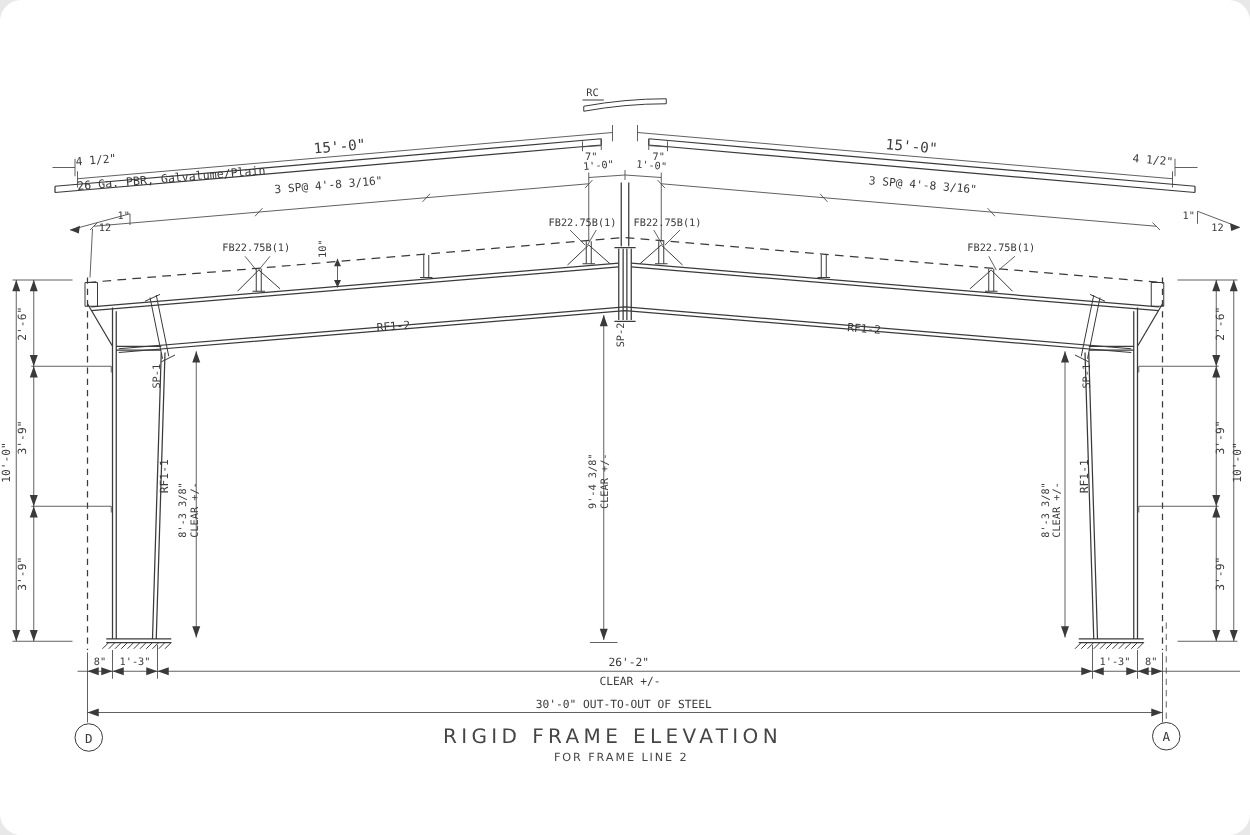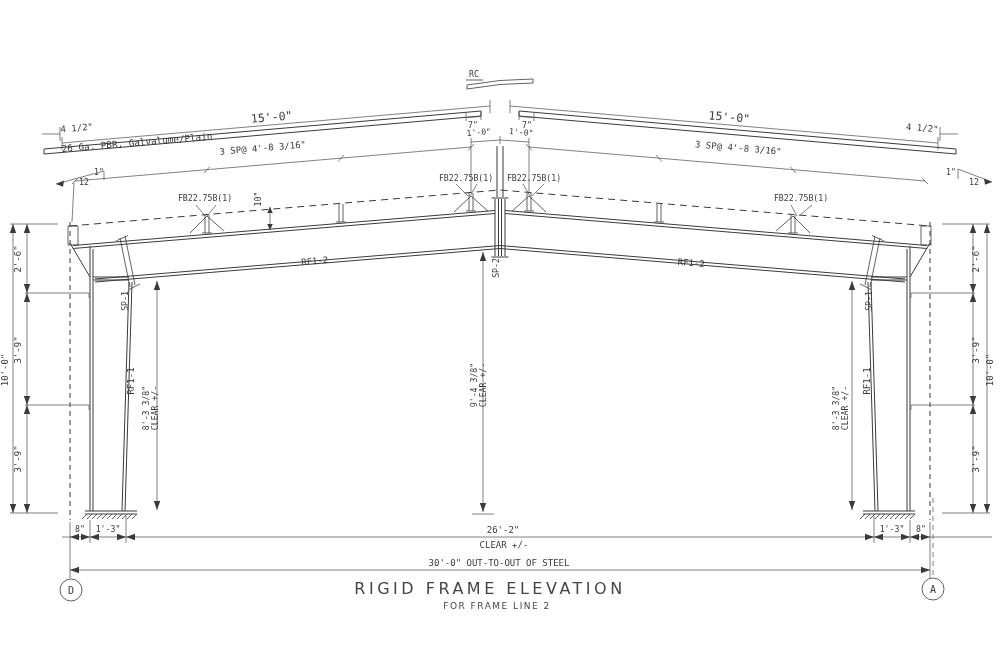--- a/index.html
+++ b/index.html
@@ -1,16 +1,16 @@
 <!DOCTYPE html>
 <html><head>
 <meta charset="utf-8">
 <style>
   html,body{margin:0;padding:0;background:#e8e8e8;}
-  .sheet{width:1000px;height:668px;background:#ffffff;position:relative;overflow:hidden;}
+  .sheet{width:1000px;height:668px;background:#ffffff;position:relative;overflow:hidden;border-radius:17px;}
   svg{display:block;}
   .s{stroke:#3a3a3a;stroke-width:1;fill:none;}
   .s2{stroke:#3a3a3a;stroke-width:.8;fill:none;}
   .dash{stroke-dasharray:7 5;}
   .dash2{stroke-dasharray:5 4;}
   .dim{stroke:#4a4a4a;stroke-width:.7;fill:none;}
   .arr{fill:#3a3a3a;stroke:none;}
   text{font-family:"DejaVu Sans Mono","Liberation Mono",monospace;fill:#3a3a3a;font-size:9px;text-anchor:middle;}
   .big{font-size:11.5px;}
   .sm{font-size:8.2px;}

